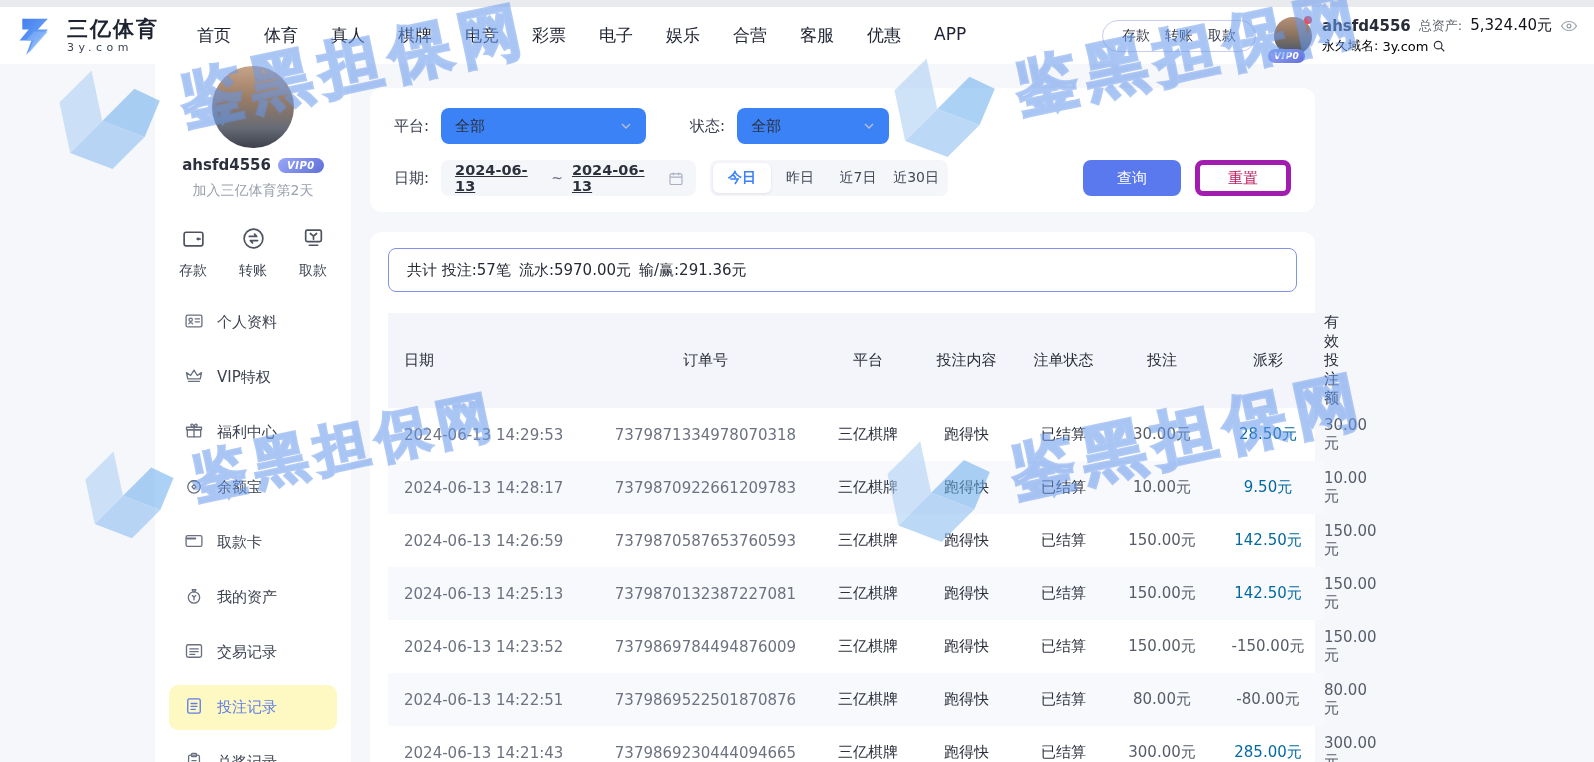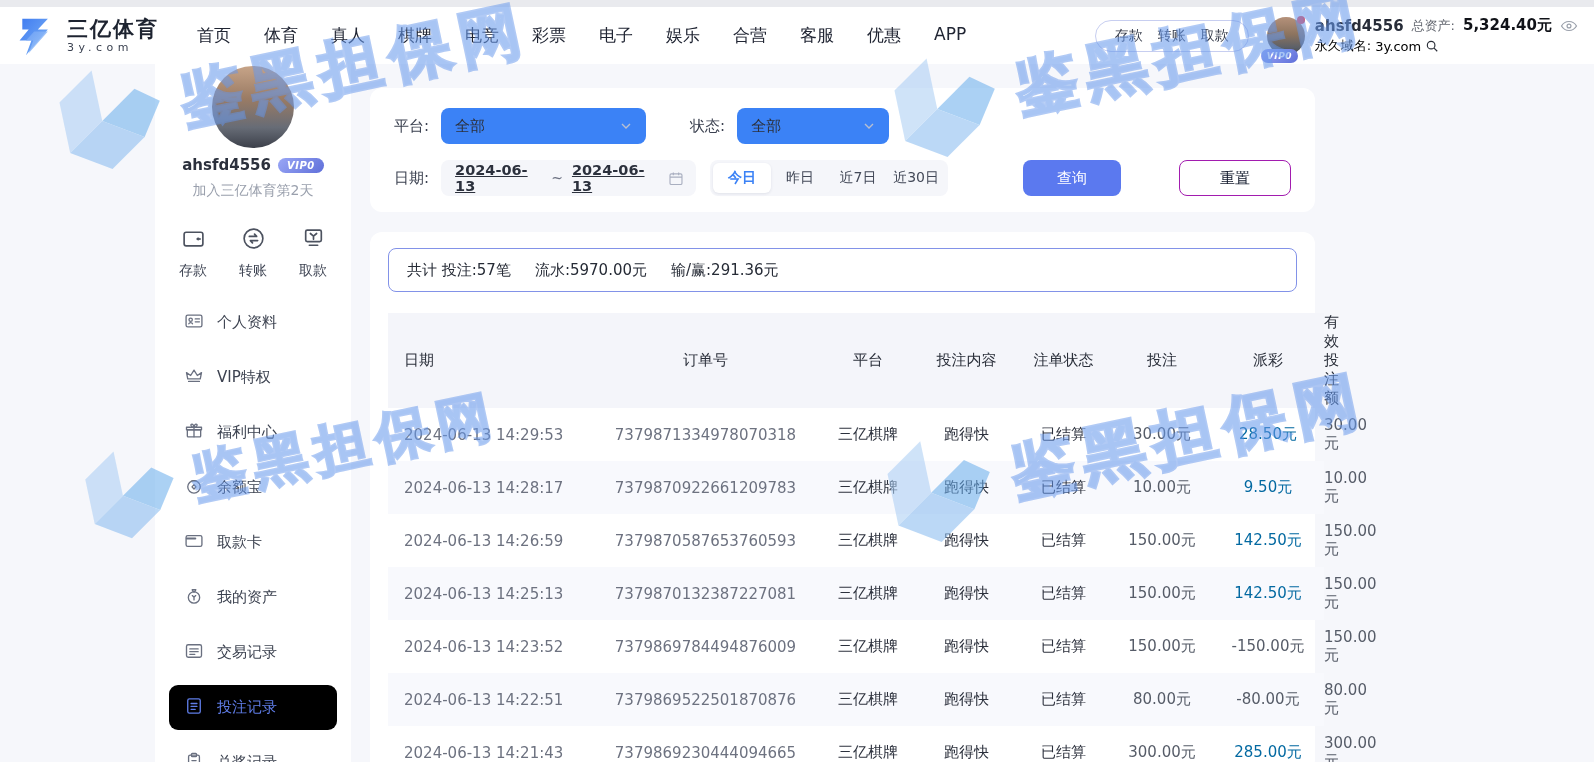--- a/index.html
+++ b/index.html
@@ -22,42 +22,42 @@
   .pill{display:flex;align-items:center;gap:15px;border:1px solid #c7cef0;border-radius:17px;height:32px;padding:0 19px;margin-right:18px;}
   .pill span{font-size:14px;color:#333948;cursor:pointer;white-space:nowrap;}
   .avatar-wrap{position:relative;width:38px;height:38px;margin-right:10px;}
   .avatar-sm{width:38px;height:38px;border-radius:50%;background:linear-gradient(180deg,#b5917a 0%,#8d745f 45%,#5c6068 80%,#3e424c 100%);}
   .dot{position:absolute;top:-1px;right:0;width:8px;height:8px;border-radius:50%;background:#f54a52;}
   .vipb-h{position:absolute;left:-6px;bottom:-8px;background:linear-gradient(135deg,#9aa7f6,#5f6fd9);color:#fff;font-size:9px;font-weight:700;font-style:italic;padding:2px 6px;border-radius:8px;letter-spacing:.5px;}
   .uinfo{display:flex;flex-direction:column;gap:2px;}
   .u-row1{display:flex;align-items:center;gap:8px;}
   .uname{font-size:15px;color:#272c38;font-weight:600;}
   .alabel{font-size:13px;color:#62666f;}
-  .amount{font-size:15px;color:#101218;font-weight:700;}
+  .amount{font-size:15px;color:#101218;font-weight:400;}
   .eye{width:18px;height:18px;color:#9aa0ab;cursor:pointer;}
   .u-row2{display:flex;align-items:center;gap:4px;font-size:13px;color:#85899
 
 3;}
   .u-row2 .mag{width:14px;height:14px;color:#2a2e38;cursor:pointer;}
 
   
   aside{position:absolute;left:155px;top:64px;width:196px;bottom:0;background:#fff;z-index:2;}
   .s-avatar{width:82px;height:82px;border-radius:50%;margin:2px auto 8px;background:linear-gradient(180deg,#c7a488 0%,#9a7b64 40%,#676c76 75%,#3c404a 100%);}
   .s-namerow{display:flex;align-items:center;justify-content:center;gap:7px;}
   .s-name{font-size:15px;color:#2b303c;font-weight:600;}
   .vipb-s{background:linear-gradient(135deg,#9aa7f6,#5f6fd9);color:#fff;font-size:10px;font-weight:700;font-style:italic;padding:2px 9px;border-radius:9px;letter-spacing:.5px;}
   .s-join{text-align:center;font-size:14px;color:#9aa0ad;margin-top:8px;}
   .s-quick{display:flex;justify-content:space-between;padding:0 24px;margin-top:26px;}
   .s-quick .qa{display:flex;flex-direction:column;align-items:center;gap:7px;cursor:pointer;}
   .s-quick .qa svg{width:25px;height:25px;color:#4c525f;}
   .s-quick .qa .ql{font-size:14px;color:#3f4554;}
   .s-menu{margin-top:20px;}
   .side-item{display:flex;align-items:center;gap:13px;height:45px;margin:10px 14px;padding-left:15px;border-radius:9px;font-size:15px;color:#3c4250;cursor:pointer;}
   .side-item svg{width:20px;height:20px;color:#6a7080;flex:0 0 auto;}
-  .side-item.active{background:#000000;color:#5f7de8;}
+  .side-item.active{background:#fef9c3;color:#5f7de8;}
   .side-item.active svg{color:#5f7de8;}
 
   
   .panel{position:absolute;left:370px;width:945px;background:#fff;border-radius:12px;}
   .filter-panel{top:88px;height:124px;padding:20px 24px;}
   .frow{display:flex;align-items:center;}
   .frow2{margin-top:16px;position:relative;}
   .flabel{font-size:15px;color:#3b4150;margin-right:12px;white-space:nowrap;}
   .select{display:flex;align-items:center;justify-content:space-between;background:#3b82f6;border-radius:8px;height:36px;padding:0 12px 0 14px;cursor:pointer;text-align:right;}
   .select .val{font-size:15px;color:#2c313d;}
@@ -65,26 +65,26 @@
   .sel-platform{width:205px;margin-right:44px;}
   .sel-status{width:152px;}
   .datebox{display:flex;align-items:center;background:#f5f6fa;border-radius:8px;height:36px;padding:0 12px 0 14px;gap:9px;cursor:pointer;width:255px;}
   .datebox .dv{font-size:14.5px;color:#2c313d;font-weight:600;text-decoration:underline;}
   .datebox .tld{font-size:14px;color:#6b7080;}
   .datebox svg{width:17px;height:17px;color:#a9afc0;margin-left:auto;}
   .ranges{display:flex;background:#f5f6fa;border-radius:8px;padding:3px;margin-left:14px;}
   .range{width:58px;height:30px;display:flex;align-items:center;justify-content:center;font-size:14px;color:#434958;cursor:pointer;border-radius:6px;white-space:nowrap;}
   .range.active{background:#fff;color:#3b82f6;font-weight:700;box-shadow:0 1px 3px rgba(40,50,90,.10);}
   .fbtns{position:absolute;right:0;top:0;display:flex;gap:14px;}
-  .btn{height:36px;border-radius:8px;font-size:15px;cursor:pointer;border:none;font-family:inherit;margin-left:44px;}
+  .btn{height:36px;border-radius:8px;font-size:15px;cursor:pointer;border:none;font-family:inherit;}
   .btn-primary{width:98px;background:#5b79ef;color:#fff;}
-  .btn-ghost{width:112px;background:#fff;color:#0f172a;border:1px solid #a21caf;}
+  .btn-ghost{width:96px;background:#fff;color:#be185d;border:5px solid #a21caf;}
 
   .records-panel{top:232px;height:540px;padding:16px 18px 0;}
-  .summary{border:1px solid #8292e8;border-radius:8px;height:44px;display:flex;align-items:center;padding:0 18px;gap:24px;}
+  .summary{border:1px solid #8292e8;border-radius:8px;height:44px;display:flex;align-items:center;padding:0 18px;gap:8px;}
   .summary span{font-size:15px;color:#262b36;font-weight:500;white-space:nowrap;}
 
   table{width:100%;border-collapse:collapse;margin-top:21px;table-layout:fixed;}
   th{background:#f4f5fa;height:46px;font-size:15px;font-weight:500;color:#2a2f3a;}
   td{height:53px;font-size:15px;}
   tr.alt td{background:#f8f9fd;}
   .c0{width:205px;text-align:left;padding-left:16px;}
   .c1{width:225px;text-align:center;}
   .c2{width:100px;text-align:center;}
   .c3{width:97px;text-align:center;}

